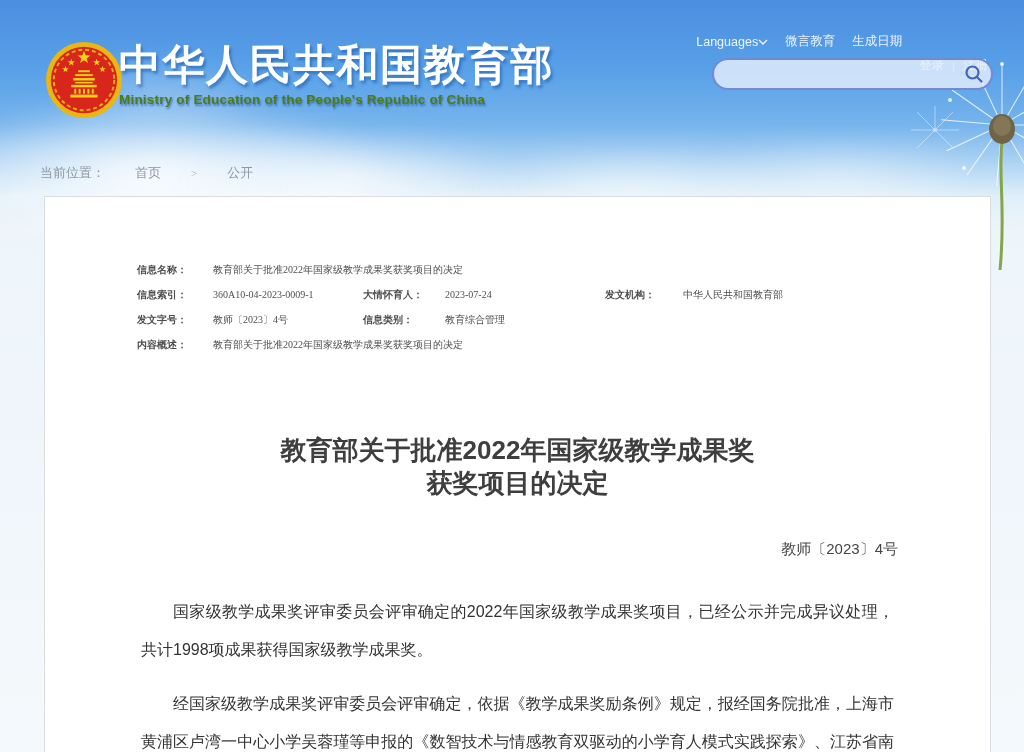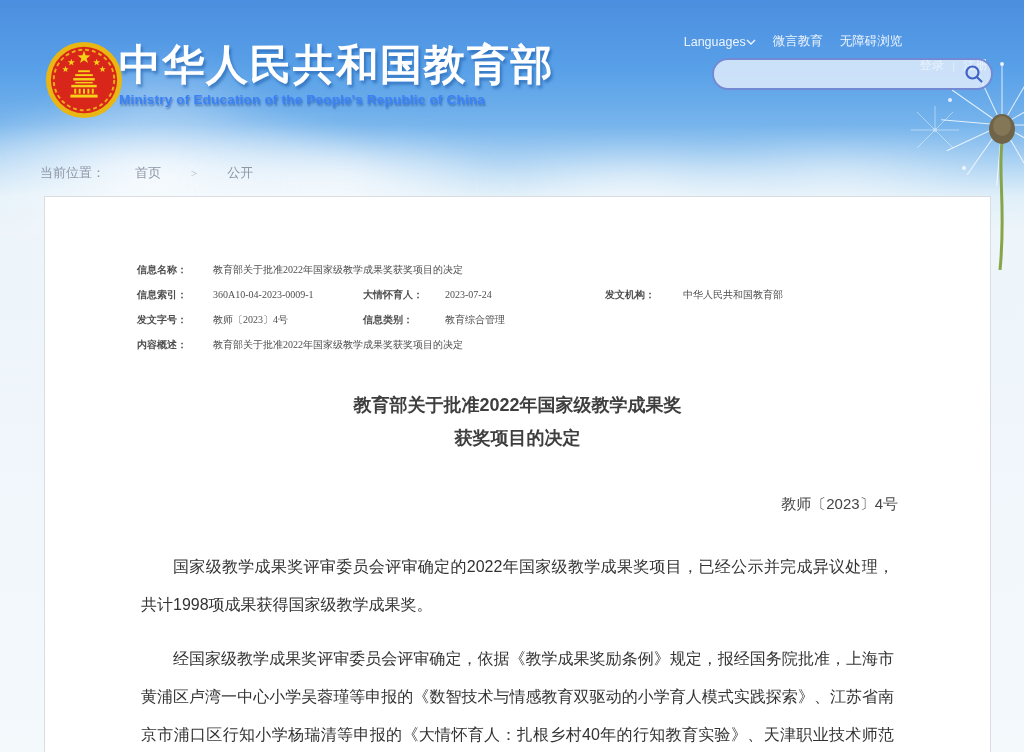--- a/index.html
+++ b/index.html
@@ -23,21 +23,21 @@
   .topbar{position:absolute;top:9px;right:36px;display:flex;align-items:center;gap:17px;
     color:#eef5ff;font-size:12.5px;}
   .topbar .item{cursor:pointer;display:flex;align-items:center;white-space:nowrap;}
   .topbar .sep{opacity:.65;font-size:11px;}
 
   
   .emblem{position:absolute;left:45px;top:41px;}
   .site-titles{position:absolute;left:119px;top:42px;}
   .site-title-cn{font-size:42px;font-weight:bold;color:#ffffff;letter-spacing:1.5px;line-height:46px;
     text-shadow:2px 3px 3px rgba(22,84,164,.55);}
-  .site-title-en{margin-top:4px;font-size:13.5px;font-weight:bold;color:#3b82f6;letter-spacing:.2px;
+  .site-title-en{margin-top:4px;font-size:13.5px;font-weight:bold;color:#4d7c0f;letter-spacing:.2px;
     text-shadow:1px 2px 2px rgba(30,75,150,.6);}
   .searchbox{position:absolute;left:712px;top:58px;width:281px;height:32px;box-sizing:border-box;
     border:2px solid #7389d4;border-radius:17px;background:rgba(233,241,252,.8);
     display:flex;align-items:center;}
   .searchbox input{flex:1;border:none;background:transparent;outline:none;height:100%;
     padding:0 10px 0 16px;font-size:14px;color:#345;}
   .search-btn{width:34px;height:28px;display:flex;align-items:center;justify-content:center;
     cursor:pointer;background:transparent;border:none;padding:0;}
 
   
@@ -49,21 +49,21 @@
   
   .card{position:absolute;left:44px;top:196px;width:947px;height:920px;background:#ffffff;
     border:1px solid #d9dde2;box-sizing:border-box;padding:0 92px;}
 
   .meta{margin-top:60px;display:grid;grid-template-columns:76px 150px 82px 160px 78px 1fr;
     font-family:"Liberation Serif","DejaVu Serif",serif;font-size:10px;line-height:25px;color:#4e4e4e;}
   .meta .lbl{font-weight:bold;white-space:nowrap;}
   .meta .val{white-space:nowrap;}
   .meta .span5{grid-column:2/7;}
 
-  .doc-title{margin-top:32px;text-align:center;font-weight:bold;font-size:18px;line-height:33px;color:#3e3e3e;}
+  .doc-title{margin-top:77px;text-align:center;font-weight:bold;font-size:26px;line-height:33px;color:#3e3e3e;}
   .doc-number{margin-top:40px;text-align:right;font-size:15px;color:#454545;}
   .para{margin:4px;font-size:16px;line-height:38px;color:#333;text-align:justify;text-indent:32px;}
   .para1{margin-top:34px;}
   .para2{margin-top:16px;}
 </style>
 </head>
 <body>
 
 <div class="cloud c1"></div>
 <div class="cloud c2"></div>
@@ -110,21 +110,21 @@
 </svg>
 
 <div class="topbar">
   <span class="item">
     <span>Languages</span>
     <svg width="10" height="6" viewBox="0 0 10 6">
       <polyline points="1,1 5,5 9,1" fill="none" stroke="#eef5ff" stroke-width="1.4"></polyline>
     </svg>
   </span>
   <span class="item">微言教育</span>
-  <span class="item">无障碍浏览</span>
+  <span class="item">生成日期</span>
   <span class="item" style="gap:8px;margin-top:48px;">
     <span>登录</span>
     <span class="sep">|</span>
     <span>注册</span>
   </span>
 </div>
 
 <svg class="emblem" width="78" height="78" viewBox="0 0 80 80">
   <defs>
     <path id="st" d="M0,-7 L1.65,-2.27 L6.66,-2.16 L2.66,0.87 L4.11,5.66 L0,2.8 L-4.11,5.66 L-2.66,0.87 L-6.66,-2.16 L-1.65,-2.27 Z"></path>

